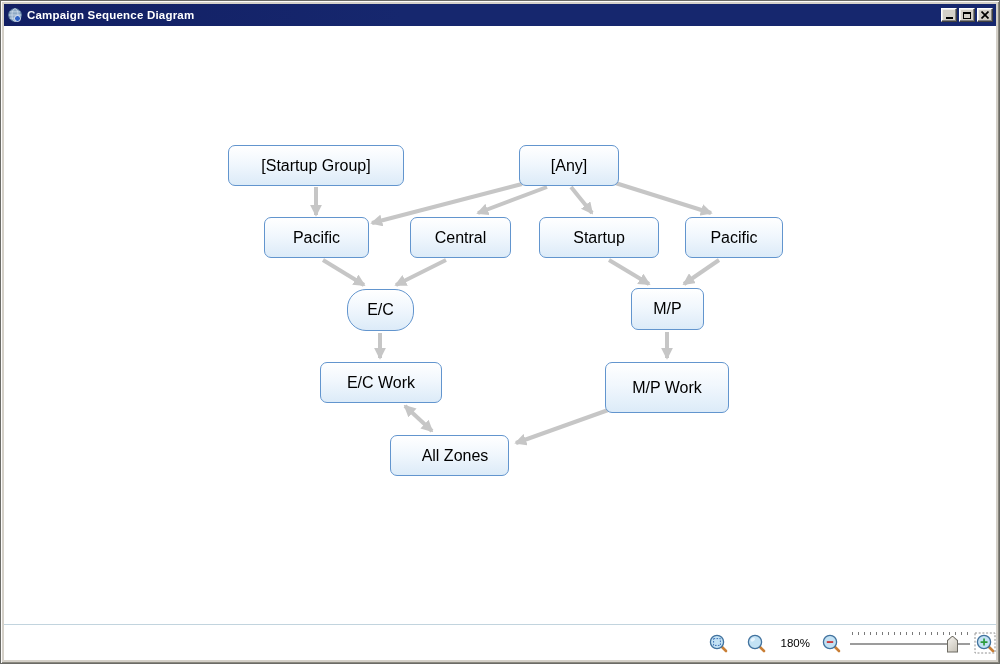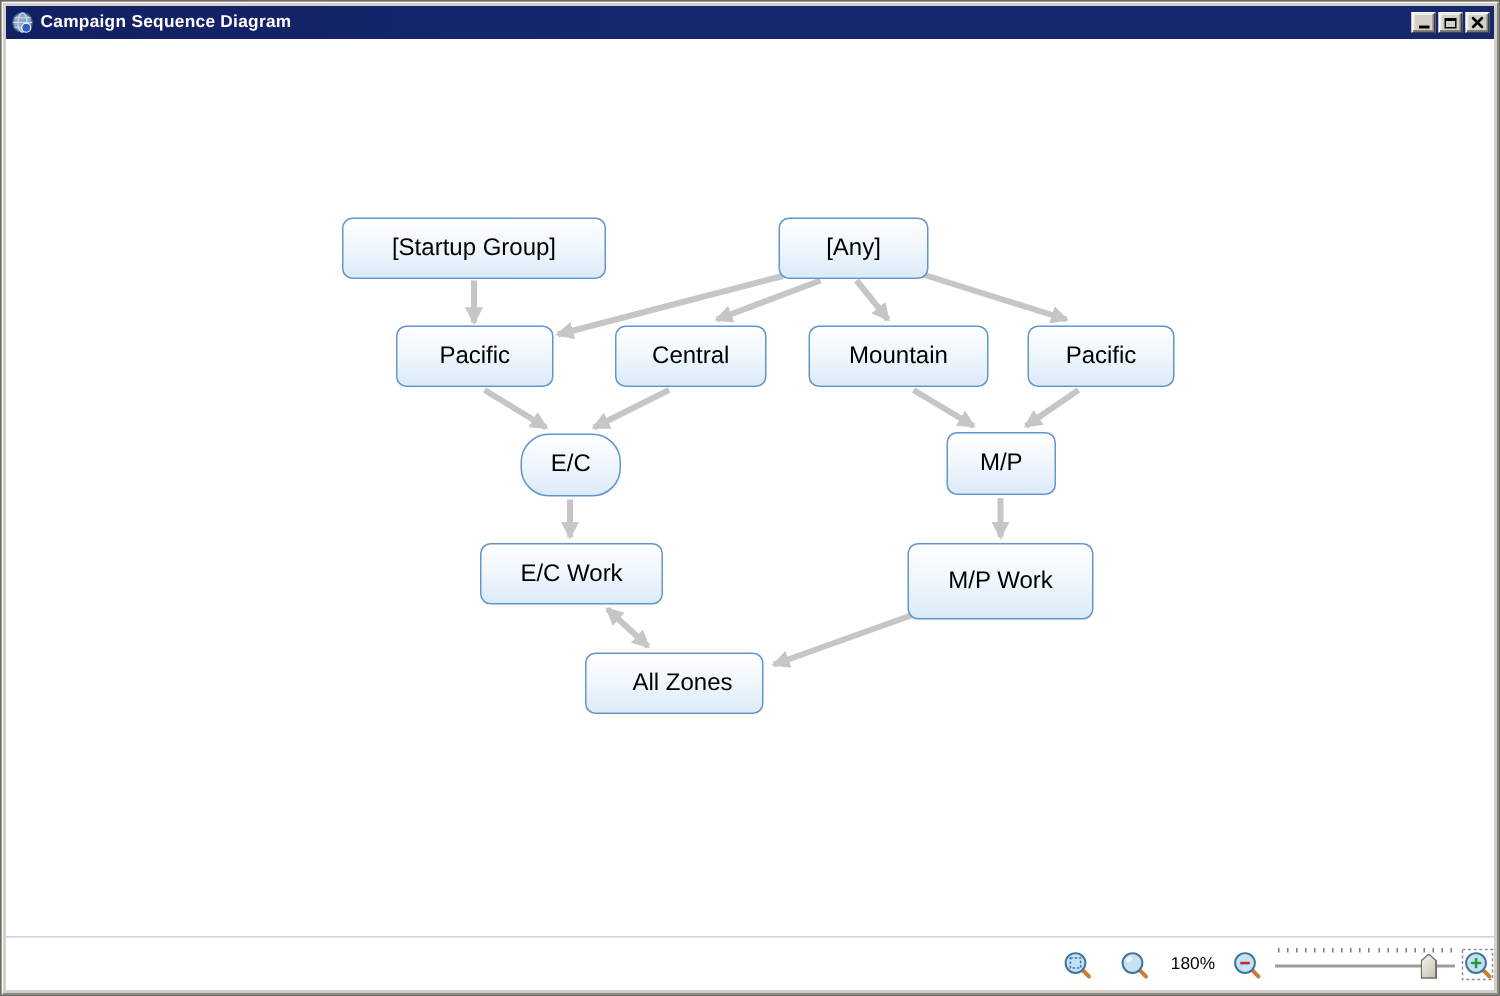--- a/index.html
+++ b/index.html
@@ -115,21 +115,21 @@
           <line x1="663" y1="306" x2="663" y2="332" stroke="#c6c6c6" stroke-width="4" marker-end="url(#ah)"></line>
           <line x1="401" y1="380" x2="428" y2="405" stroke="#c6c6c6" stroke-width="4" marker-end="url(#ah)" marker-start="url(#ah)"></line>
           <line x1="621" y1="378" x2="512" y2="417" stroke="#c6c6c6" stroke-width="4" marker-end="url(#ah)"></line>
         </g>
     </svg>
     <div id="nodes">
         <div class="node" style="left: 224px; top: 119px; width: 176px; height: 41px;">[Startup Group]</div>
         <div class="node" style="left: 515px; top: 119px; width: 100px; height: 41px;">[Any]</div>
         <div class="node" style="left: 260px; top: 191px; width: 105px; height: 41px;">Pacific</div>
         <div class="node" style="left: 406px; top: 191px; width: 101px; height: 41px;">Central</div>
-        <div class="node" style="left: 535px; top: 191px; width: 120px; height: 41px;">Mountain</div>
+        <div class="node" style="left: 535px; top: 191px; width: 120px; height: 41px;">Startup</div>
         <div class="node" style="left: 681px; top: 191px; width: 98px; height: 41px;">Pacific</div>
         <div class="node" style="left: 343px; top: 263px; width: 67px; height: 42px; border-radius: 19px;">E/C</div>
         <div class="node" style="left: 627px; top: 262px; width: 73px; height: 42px;">M/P</div>
         <div class="node" style="left: 316px; top: 336px; width: 122px; height: 41px;">E/C Work</div>
         <div class="node" style="left: 601px; top: 336px; width: 124px; height: 51px; text-align: right;">M/P Work</div>
         <div class="node" style="left: 386px; top: 409px; width: 119px; height: 41px; padding-left: 11px;">All Zones</div>
       </div>
   </div>
 
   <div class="toolbar">

